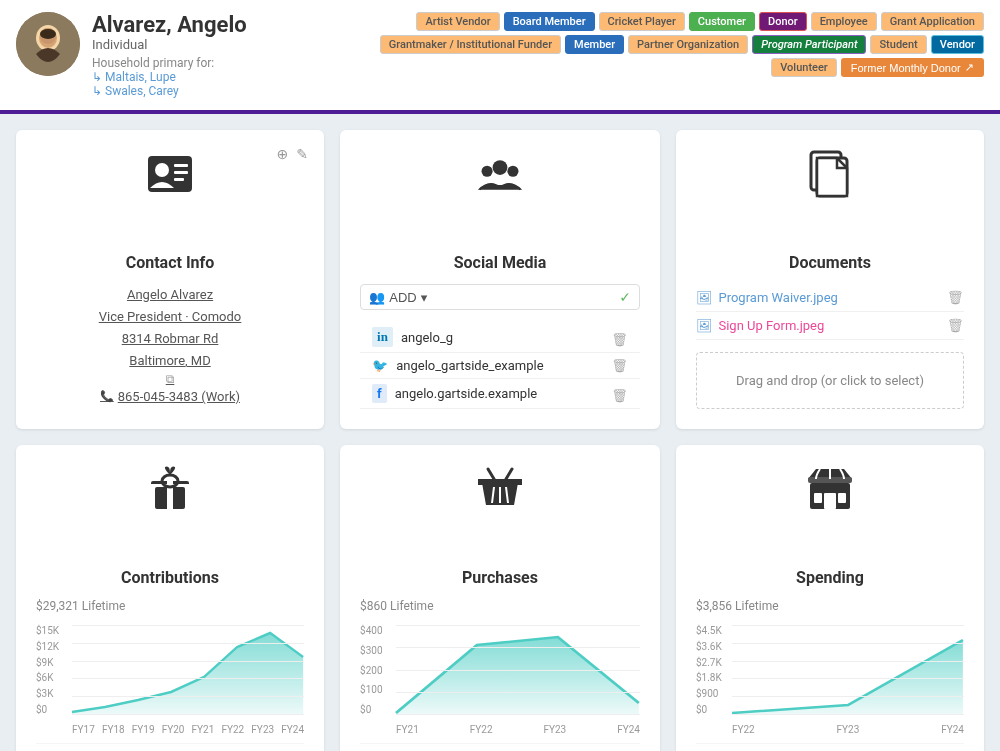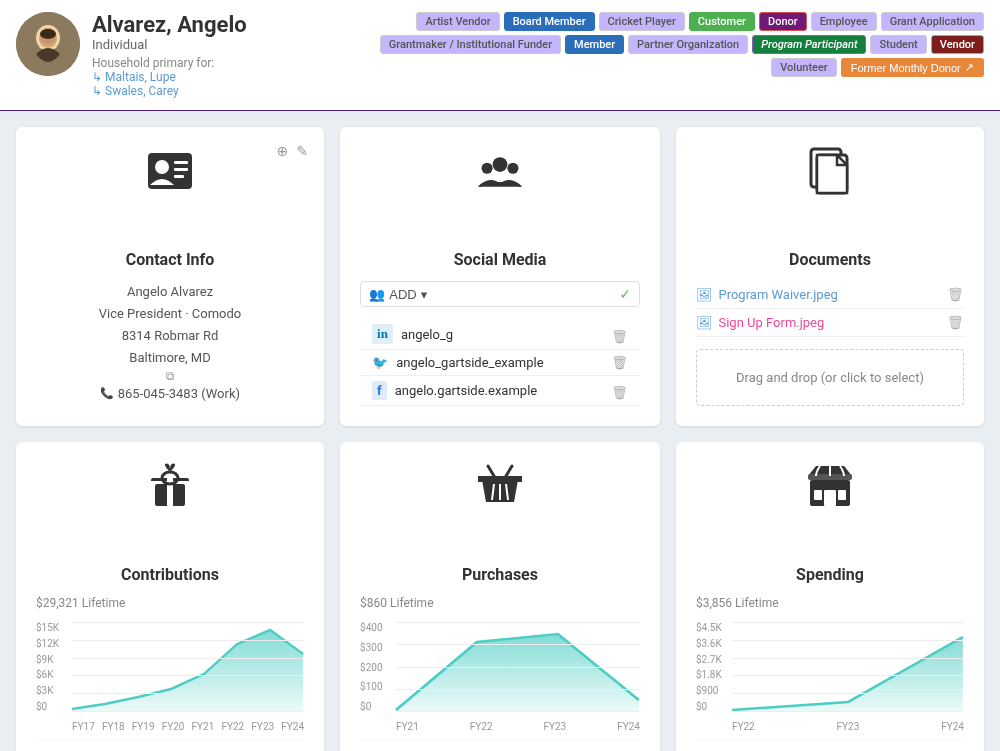--- a/index.html
+++ b/index.html
@@ -11,21 +11,21 @@
       color: #333;
     }
 
     
     .header {
       background: white;
       padding: 12px 16px;
       display: flex;
       align-items: flex-start;
       gap: 12px;
-      border-bottom: 1px solid #4c1d95;
+      border-bottom: 4px solid #4c1d95;
     }
     .avatar {
       width: 64px;
       height: 64px;
       border-radius: 50%;
       background: #8B7355;
       flex-shrink: 0;
       overflow: hidden;
       display: flex;
       align-items: center;
@@ -67,21 +67,21 @@
       flex-wrap: wrap;
       justify-content: flex-end;
       align-items: center;
     }
     .tag {
       padding: 2px 8px;
       border-radius: 3px;
       font-size: 11px;
       font-weight: 500;
       border: 1px solid #ccc;
-      background: #c4b5fd;
+      background: #fdba74;
       color: #555;
     }
     .tag.active { background: #2a6ebb; color: white; border-color: #2a6ebb; }
     .tag.active-green { background: #5cb85c; color: white; border-color: #5cb85c; }
 
     .former-donor-btn {
       background: #e8863a;
       color: white;
       border: none;
       padding: 3px 10px;
@@ -132,20 +132,21 @@
       text-align: center;
     }
 
     .contact-card { position: relative; }
 
     .contact-info-body {
       text-align: center;
       font-size: 13px;
       color: #555;
       line-height: 1.7;
+      text-decoration: underline;
     }
 
     .contact-email {
       color: #5b9bd5;
       display: flex;
       align-items: center;
       justify-content: center;
       gap: 4px;
     }
 
@@ -356,21 +357,21 @@
       <span class="tag" style="background:#701a75;color:white;border-color:#d9534f;">Donor</span>
       <span class="tag">Employee</span>
       <span class="tag">Grant Application</span>
     </div>
     <div class="tags-row">
       <span class="tag">Grantmaker / Institutional Funder</span>
       <span class="tag active">Member</span>
       <span class="tag">Partner Organization</span>
       <span class="tag" style="background:#15803d;color:white;border-color:#8a5fc4;font-style:italic;">Program Participant</span>
       <span class="tag">Student</span>
-      <span class="tag" style="background:#7f1d1d;color:white;border-color:#5bc0de;">Vendor</span>
+      <span class="tag" style="background:#0369a1;color:white;border-color:#5bc0de;">Vendor</span>
     </div>
     <div class="tags-row">
       <span class="tag">Volunteer</span>
       <button class="former-donor-btn">
         <span>Former Monthly Donor</span>
         <span>↗</span>
       </button>
     </div>
   </div>
 </div>

